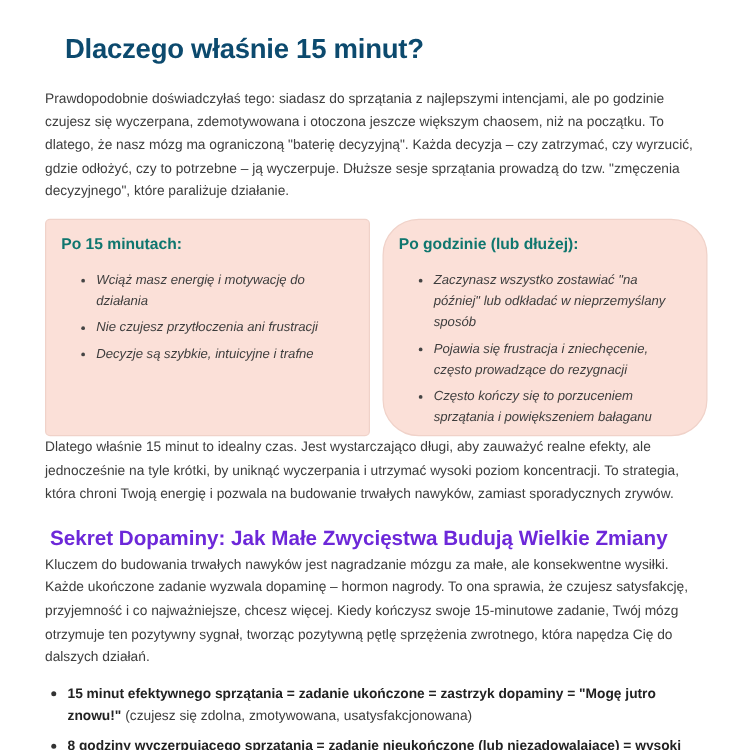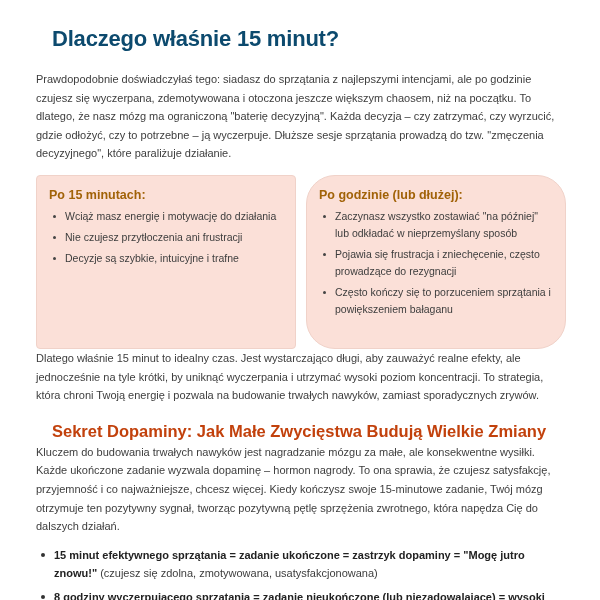--- a/index.html
+++ b/index.html
@@ -22,35 +22,35 @@
       display: flex; gap: 10px; margin-top: 12px;
     }
     .box {
       flex: 1; background: #fbe0d8; border: 1px solid #f0d2c9;
       border-radius: 4px; padding: 10px 12px 10px 12px;
       height: 152px; box-sizing: border-box; box-sizing: content-box;
     }
     .box.left { flex: 0 0 234px; }
     .box.right { flex: 0 0 234px; border-radius: 29px; }
     .box h3 {
-      margin: 0 0 4px 0; font-size: 12.5px; font-weight: bold; color: #a16207;
+      margin: 0 0 4px 0; font-size: 12.5px; font-weight: bold; color: #0f766e;
       line-height: 18px;
     }
-    .box ul { margin: 0; padding-left: 16px; list-style: none; }
+    .box ul { margin: 12px; padding-left: 16px; list-style: none; font-style: italic; }
     .box li {
       position: relative; font-size: 10.5px; line-height: 17px; color: #3d3d3d;
       margin-bottom: 4px;
     }
     .box li::before {
       content: ""; position: absolute; left: -12px; top: 7px;
       width: 3px; height: 3px; background: #444; border-radius: 50%;
     }
     .after { margin-top: 12px; }
     h2 {
-      margin: 14px 0 0 16px; font-size: 16.5px; font-weight: bold; color: #c2410c;
+      margin: 14px 0 0 4px; font-size: 16.5px; font-weight: bold; color: #6d28d9;
       line-height: 24px;
     }
     .dopa { margin-top: 14px; }
     ul.bul { margin: 10px 0 0 0; padding-left: 18px; list-style: none; }
     ul.bul li {
       position: relative; font-size: 11px; line-height: 18.6px; color: #3d3d3d;
       margin-bottom: 5px;
     }
     ul.bul li::before {
       content: ""; position: absolute; left: -13px; top: 7px;

